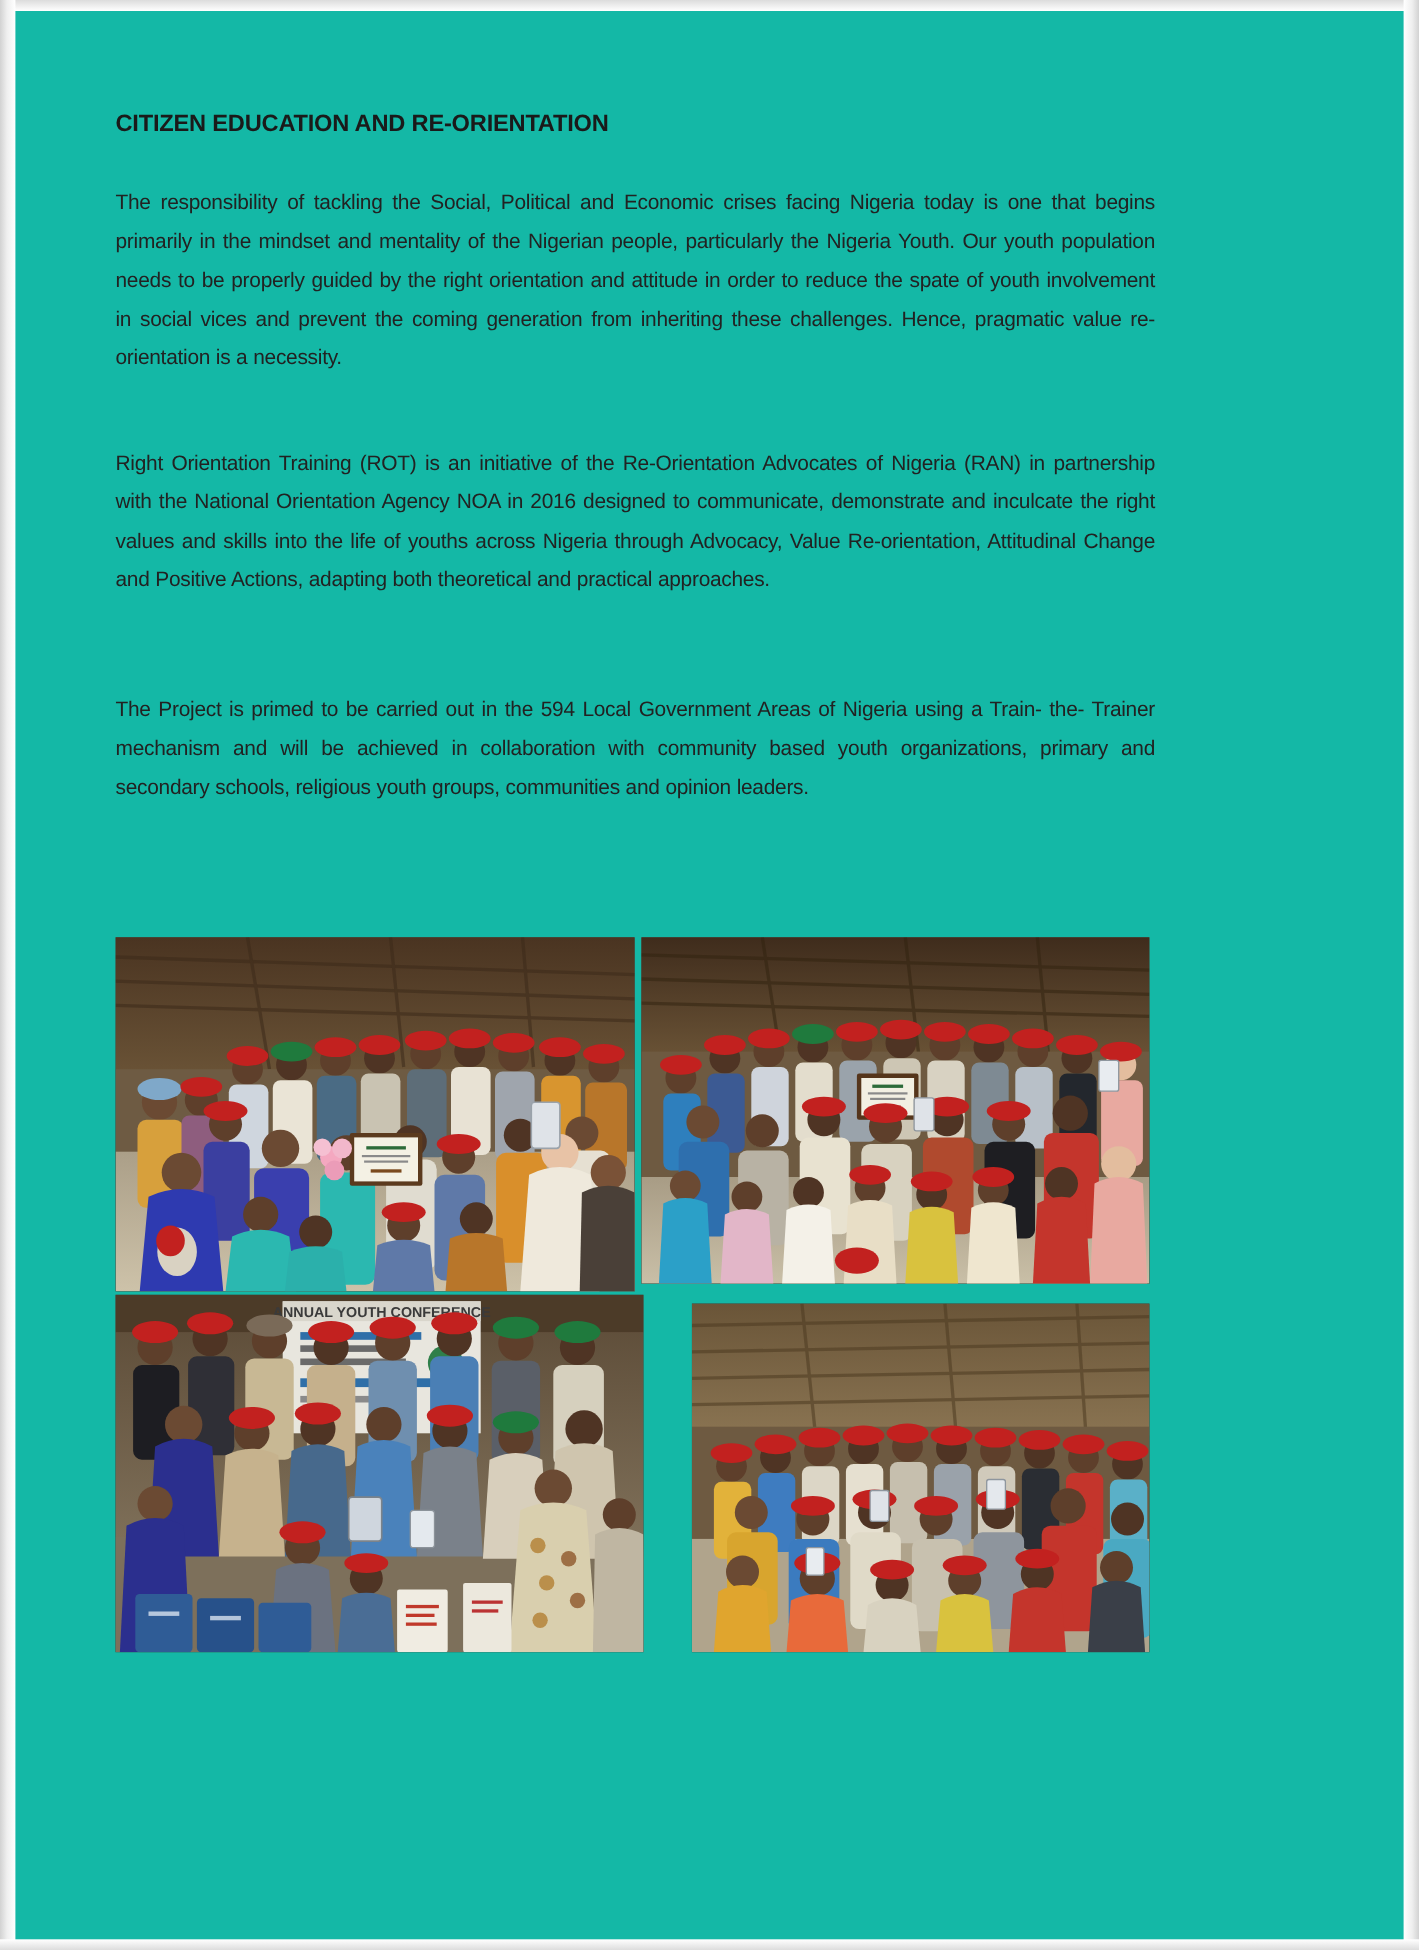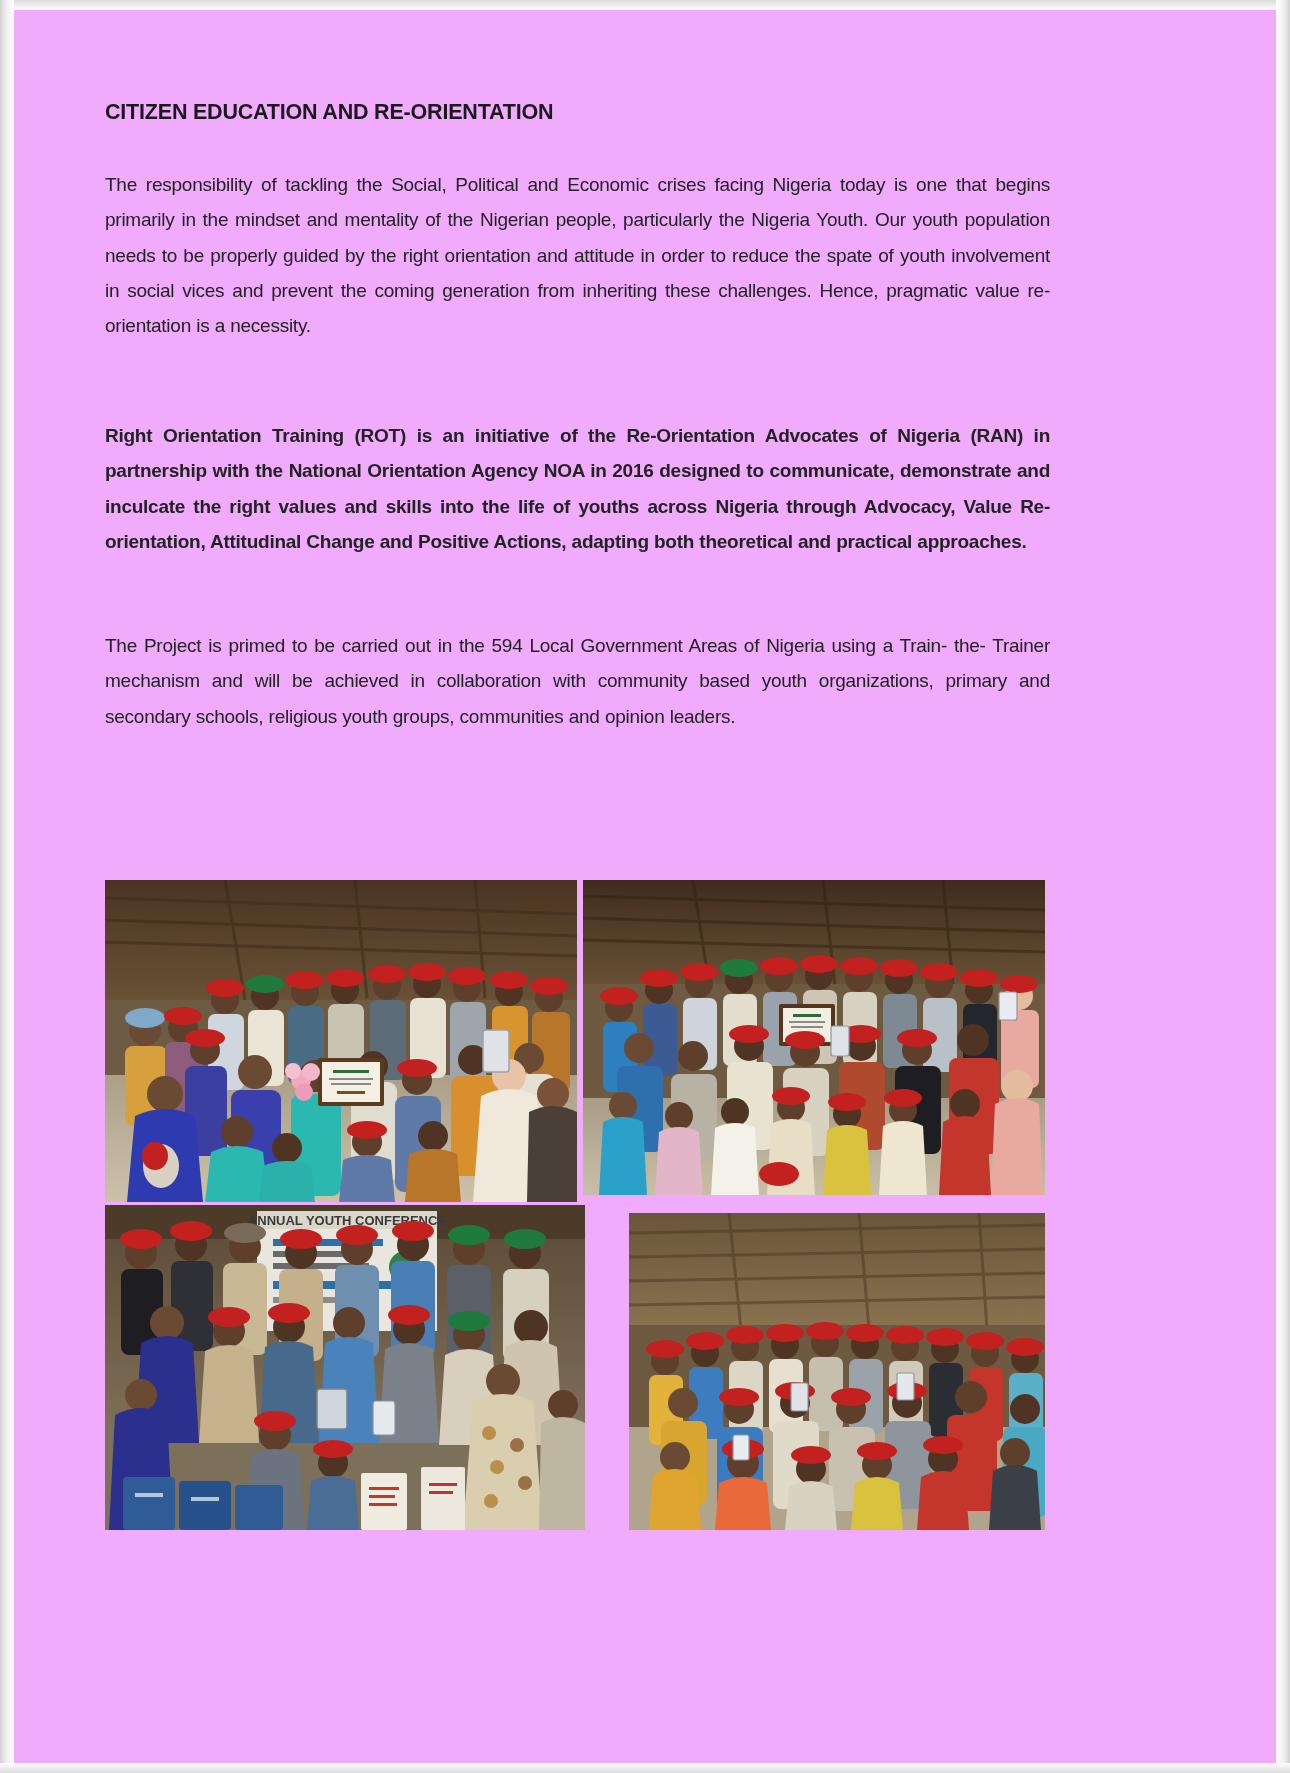--- a/index.html
+++ b/index.html
@@ -10,21 +10,21 @@
   body {
     width: 1290px;
     height: 1773px;
     overflow: hidden;
     font-family: "Liberation Sans", sans-serif;
   }
   .page {
     position: relative;
     width: 1290px;
     height: 1773px;
-    background: #f0abfc;
+    background: #14b8a6;
     box-sizing: border-box;
   }
   
   .page-edge-left {
     position: absolute;
     top: 0; left: 0;
     width: 14px; height: 100%;
     background: linear-gradient(to right, #d2d2d2 0%, #efefef 45%, #ffffff 100%);
   }
   .page-edge-right {
@@ -73,31 +73,30 @@
     line-height: 35.3px;
     color: #222222;
     text-align: justify;
     text-justify: inter-word;
     margin: 0;
     letter-spacing: -0.25px;
     word-spacing: 0.2px;
   }
 
   #para1 { position: absolute; top: 167px; left: 0; width: 945px; }
-  #para2 { position: absolute; top: 418px; left: 0; width: 945px; font-weight: bold; }
+  #para2 { position: absolute; top: 404px; left: 0; width: 945px; }
   #para3 { position: absolute; top: 628px; left: 0; width: 945px; }
 
   
   .photo-grid {
     position: absolute;
     left: 105px;
     top: 852px;
     width: 768px;
     height: 650px;
-    margin-top: 28px;
   }
   .photo {
     position: absolute;
     overflow: hidden;
     background: #4a3b2f;
   }
   .photo svg { display: block; width: 100%; height: 100%; }
 
   #photo-tl { left: 0px;   top: 0px;   width: 472px; height: 322px; }
   #photo-tr { left: 478px; top: 0px;   width: 462px; height: 315px; }

